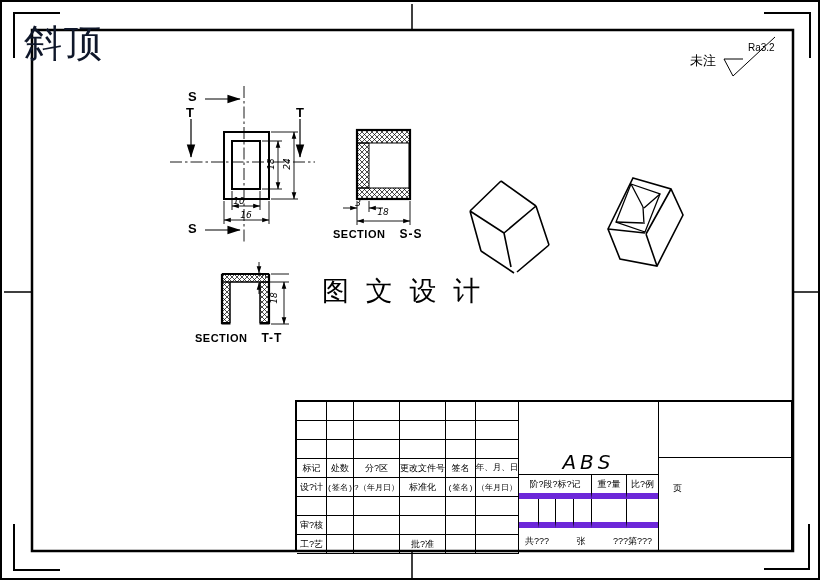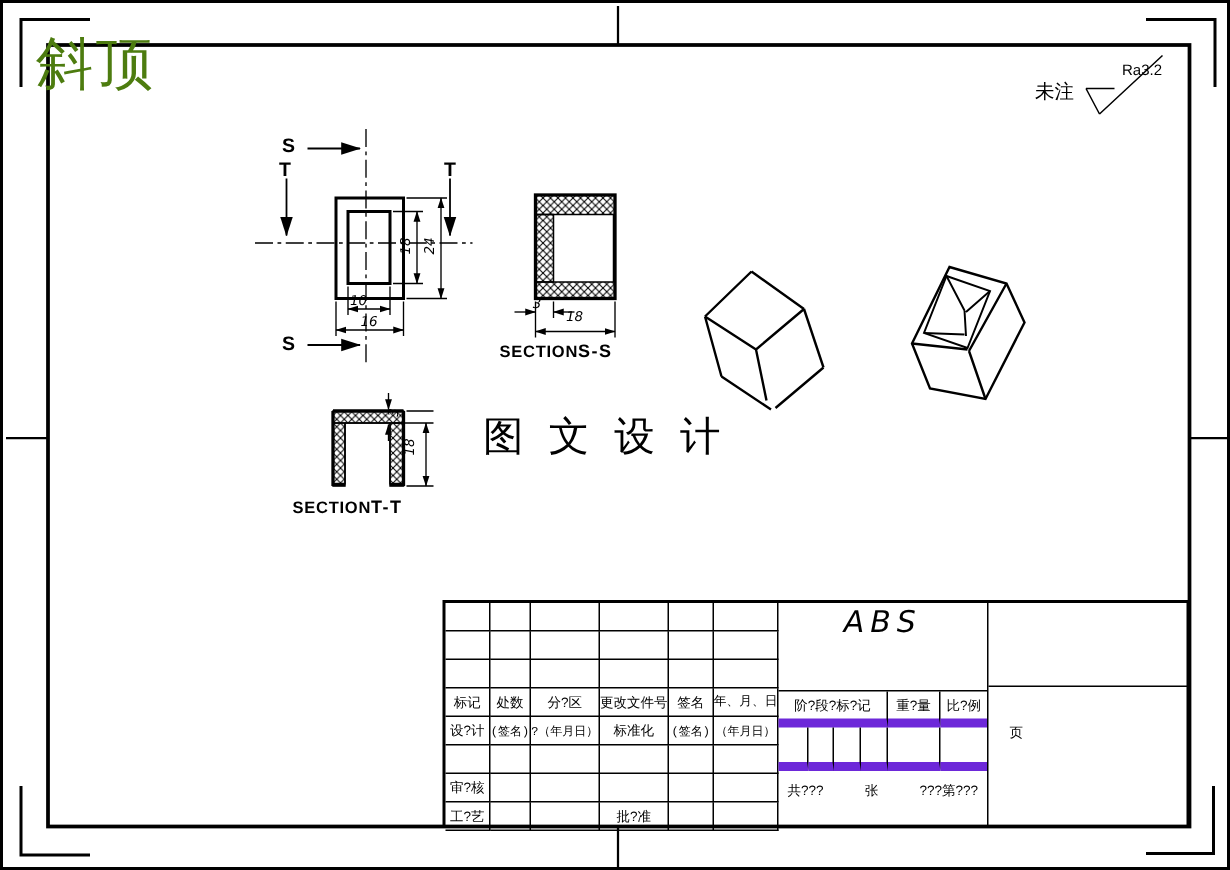--- a/index.html
+++ b/index.html
@@ -1,47 +1,47 @@
 <!DOCTYPE html>
 <html><head>
 <meta charset="utf-8">
 <style>
   html,body{margin:0;padding:0;background:#fff;}
   #page{position:relative;width:820px;height:580px;background:#fff;border:2px solid #000;
         box-sizing:border-box;overflow:hidden;
         font-family:"Liberation Sans",sans-serif;color:#000;}
   #linework{position:absolute;left:0;top:0;}
   .txt{position:absolute;white-space:nowrap;}
-  #red-annotation{left:22px;top:22px;font-size:38px;line-height:1;color:#4d7c0f;
+  #red-annotation{left:22px;top:22px;font-size:38px;line-height:1;color:#0f172a;
                   font-weight:500;letter-spacing:2px;z-index:5;}
   #surface-prefix{left:688px;top:50px;font-size:13px;}
   #roughness-value{left:746px;top:40px;font-size:10px;}
   .viewlbl{font-size:13px;font-weight:bold;}
   .dimh{position:absolute;font:italic 9px "DejaVu Sans",sans-serif;text-align:center;}
   .dimv{position:absolute;font:italic 9px "DejaVu Sans",sans-serif;text-align:center;
         width:24px;transform:rotate(-90deg);transform-origin:center;}
-  .seclbl{position:absolute;display:flex;align-items:baseline;gap:0;}
+  .seclbl{position:absolute;display:flex;align-items:baseline;gap:14px;}
   .seclbl .p{font-size:11px;font-weight:bold;letter-spacing:0.5px;}
   .seclbl .n{font-size:12px;font-weight:bold;letter-spacing:1px;}
   #center-caption{left:320px;top:271px;font-size:27px;letter-spacing:5px;
                   font-family:Liberation Serif, serif;}
   
   #title-block{position:absolute;left:293px;top:398px;width:498px;height:152px;
                border:2px solid #000;box-sizing:border-box;font-size:9px;}
   .tb-grid{position:absolute;left:0;top:0;display:grid;
            grid-template-columns:30px 27px 46px 46px 30px 43px;grid-auto-rows:19px;}
   .tb-grid>div{border-right:1px solid #000;border-bottom:1px solid #000;box-sizing:border-box;
                display:flex;align-items:center;justify-content:center;overflow:hidden;white-space:nowrap;}
   .fz85{font-size:8.5px;} .fz8{font-size:8px;font-family:Liberation Mono, monospace;}
   #tb-mid{position:absolute;left:222px;top:0;width:139px;height:148px;}
   #tb-mid .cellrow{display:flex;box-sizing:border-box;}
   #tb-mid .c{border-right:1px solid #000;border-bottom:6px solid #6d28d9;box-sizing:border-box;
              display:flex;align-items:center;justify-content:center;overflow:hidden;white-space:nowrap;}
-  #abs-cell{width:139px;height:59px;border-bottom:1px solid #000;box-sizing:border-box;
-            display:flex;align-items:flex-start;justify-content:center;}
+  #abs-cell{width:139px;height:73px;border-bottom:1px solid #000;box-sizing:border-box;
+            display:flex;align-items:flex-end;justify-content:center;}
   #material-value{font-style:italic;font-size:20px;letter-spacing:4px;
                   font-family:"DejaVu Sans",sans-serif;}
   #sheet-row{width:139px;height:26px;display:flex;align-items:center;
              justify-content:space-between;padding:0 6px;box-sizing:border-box;}
   #tb-right{position:absolute;left:361px;top:0;width:133px;height:148px;border-left:1px solid #000;
             box-sizing:content-box;}
   #drawing-title-cell{width:133px;height:49px;border-bottom:1px solid #000;box-sizing:border-box;
                       display:flex;align-items:center;justify-content:center;
                       font-size:13px;letter-spacing:4px;}
   #tb-right-mid{width:133px;height:56px;border-bottom:1px solid #000;box-sizing:border-box;}

